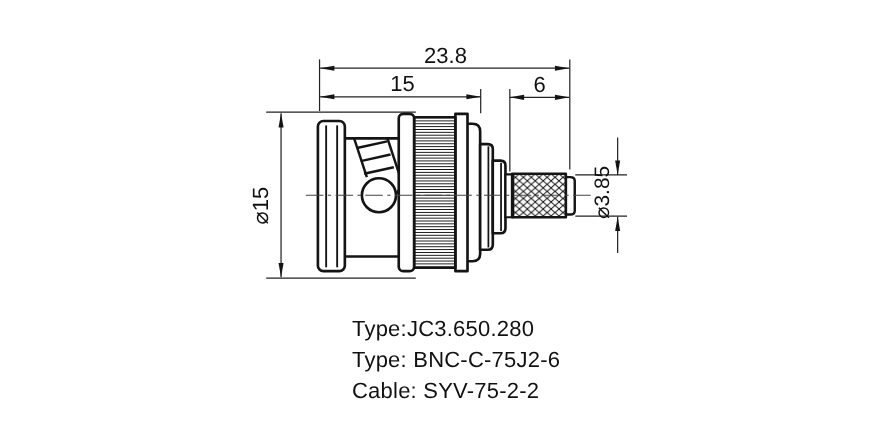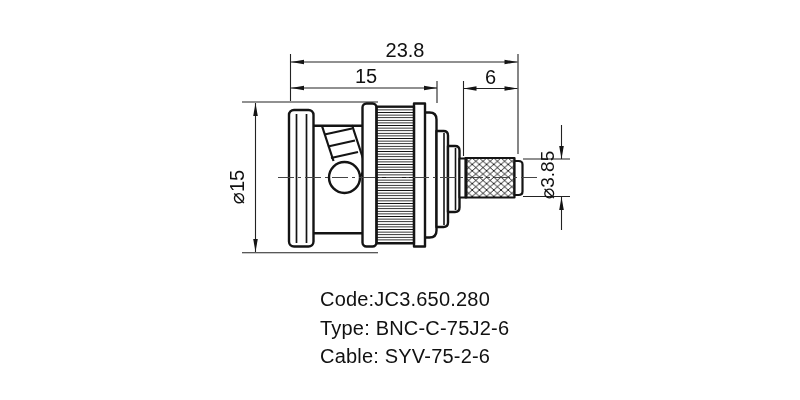--- a/index.html
+++ b/index.html
@@ -114,18 +114,18 @@
       <text x="405" y="57">23.8</text>
       <text x="366" y="83">15</text>
       <text x="490.5" y="83.5">6</text>
       <text transform="translate(243.5,187) rotate(-90)">⌀15</text>
       <text transform="translate(553.5,175) rotate(-90)" font-size="19">⌀3.85</text>
     </g>
   </svg>
 
   
   <div class="part-info">
-    <div>Code:JC3.650.280</div>
+    <div>Type:JC3.650.280</div>
     <div>Type: BNC-C-75J2-6</div>
-    <div>Cable: SYV-75-2-6</div>
+    <div>Cable: SYV-75-2-2</div>
   </div>
 
 </div>
 
 </body></html>

